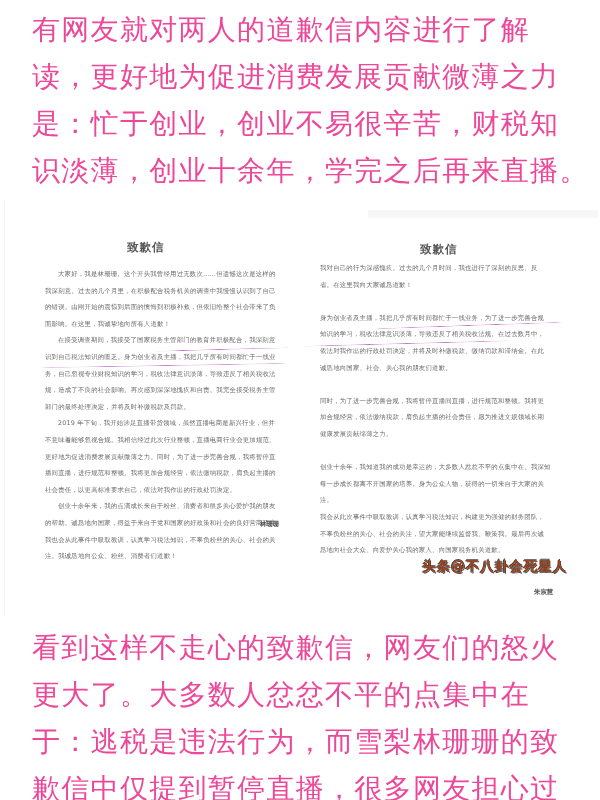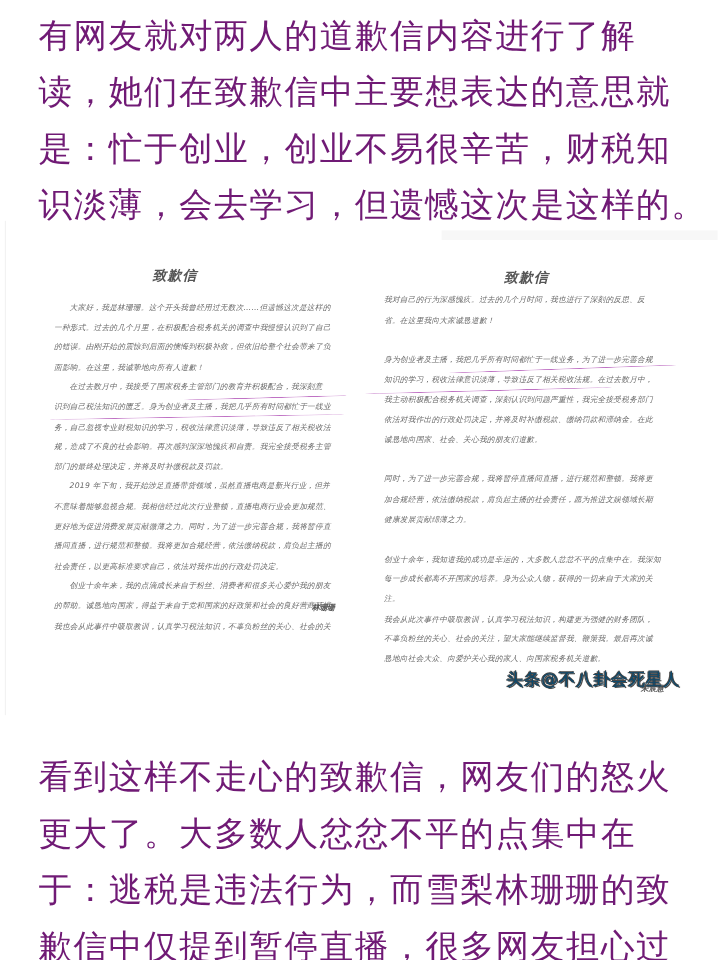--- a/index.html
+++ b/index.html
@@ -15,35 +15,34 @@
       font-family: "DejaVu Sans", sans-serif;
       color: #222222;
     }
     .para {
       position: absolute;
       left: 32px;
       width: 548px;
       font-size: 28px;
       line-height: 47px;
       letter-spacing: 1.3px;
-      color: #701a75;
+      color: #ec4899;
       margin: 0;
     }
     .para .line { display: block; white-space: nowrap; }
     #para-top { top: 6px; }
     #para-bottom { top: 624px; }
 
     .figure {
       position: absolute;
       left: 0;
-      top: 184px;
+      top: 202px;
       width: 600px;
       height: 412px;
       background: #ffffff;
-      font-style: italic;
     }
     .letter {
       position: absolute;
       top: 0;
       height: 412px;
       background: #ffffff;
     }
     .letter-left { left: 4px; width: 290px; border-left: 1px solid #f2f2f2; }
     .letter-right { left: 304px; width: 294px; }
     .letter-right::before {
@@ -88,73 +87,73 @@
       height: 0;
       border-top: 1.4px solid #b963be;
       border-radius: 50%;
       opacity: 0.9;
     }
     .watermark {
       position: absolute;
       left: 422px;
       top: 558px;
       font-size: 14px;
-      color: #0c4a6e;
+      color: #c2410c;
       letter-spacing: 0.5px;
       text-shadow: 0 0 1px #3a3a3a, 1px 1px 0 #4a4a4a, -1px 0 0 #4a4a4a, 0 -1px 0 #4a4a4a;
       white-space: nowrap;
     }
   </style>
 </head>
 <body>
 
 <p class="para" id="para-top">
   <span class="line">有网友就对两人的道歉信内容进行了解</span>
-  <span class="line">读，她们在致歉信中主要想表达的意思就</span>
+  <span class="line">读，更好地为促进消费发展贡献微薄之力</span>
   <span class="line">是：忙于创业，创业不易很辛苦，财税知</span>
-  <span class="line">识淡薄，会去学习，但遗憾这次是这样的。</span>
+  <span class="line">识淡薄，创业十余年，学完之后再来直播。</span>
 </p>
 
 <div class="figure">
 
   <div class="letter letter-left">
     <div class="l-title">致歉信</div>
     <div class="l-body">
       <span class="l-line indent">大家好，我是林珊珊。这个开头我曾经用过无数次……但遗憾这次是这样的</span>
-      <span class="l-line">一种形式。过去的几个月里，在积极配合税务机关的调查中我慢慢认识到了自己</span>
+      <span class="l-line">我深刻意。过去的几个月里，在积极配合税务机关的调查中我慢慢认识到了自己</span>
       <span class="l-line">的错误。由刚开始的震惊到后面的懊悔到积极补救，但依旧给整个社会带来了负</span>
       <span class="l-line">面影响。在这里，我诚挚地向所有人道歉！</span>
-      <span class="l-line indent">在过去数月中，我接受了国家税务主管部门的教育并积极配合，我深刻意</span>
+      <span class="l-line indent">在接受调查期间，我接受了国家税务主管部门的教育并积极配合，我深刻意</span>
       <span class="l-line">识到自己税法知识的匮乏。身为创业者及主播，我把几乎所有时间都忙于一线业</span>
       <span class="l-line">务，自己忽视专业财税知识的学习，税收法律意识淡薄，导致违反了相关税收法</span>
       <span class="l-line">规，造成了不良的社会影响。再次感到深深地愧疚和自责。我完全接受税务主管</span>
       <span class="l-line">部门的最终处理决定，并将及时补缴税款及罚款。</span>
       <span class="l-line indent">2019 年下旬，我开始涉足直播带货领域，虽然直播电商是新兴行业，但并</span>
       <span class="l-line">不意味着能够忽视合规。我相信经过此次行业整顿，直播电商行业会更加规范、</span>
       <span class="l-line">更好地为促进消费发展贡献微薄之力。同时，为了进一步完善合规，我将暂停直</span>
       <span class="l-line">播间直播，进行规范和整顿。我将更加合规经营，依法缴纳税款，肩负起主播的</span>
       <span class="l-line">社会责任，以更高标准要求自己，依法对我作出的行政处罚决定。</span>
       <span class="l-line indent">创业十余年来，我的点滴成长来自于粉丝、消费者和很多关心爱护我的朋友</span>
       <span class="l-line">的帮助。诚恳地向国家，得益于来自于党和国家的好政策和社会的良好营商环境。</span>
       <span class="l-line">我也会从此事件中吸取教训，认真学习税法知识，不辜负粉丝的关心、社会的关</span>
+      <span class="l-line">注。我诚恳地向公众、粉丝、消费者们道歉！</span>
     </div>
     <div class="l-sign">林珊珊</div>
     <div class="underline-stroke" style="left:148px; top:147px; width:136px; transform:rotate(-1.5deg);"></div>
     <div class="underline-stroke" style="left:36px; top:163px; width:246px; transform:rotate(-1deg);"></div>
   </div>
 
   <div class="letter letter-right">
     <div class="l-title">致歉信</div>
     <div class="l-body">
       <span class="l-line">我对自己的行为深感愧疚。过去的几个月时间，我也进行了深刻的反思、反</span>
       <span class="l-line">省。在这里我向大家诚恳道歉！</span>
       <span class="l-gap"></span>
       <span class="l-line">身为创业者及主播，我把几乎所有时间都忙于一线业务，为了进一步完善合规</span>
       <span class="l-line">知识的学习，税收法律意识淡薄，导致违反了相关税收法规。在过去数月中，</span>
-      <span class="l-line">我主动积极配合税务机关调查，深刻认识到问题严重性，我完全接受税务部门</span>
       <span class="l-line">依法对我作出的行政处罚决定，并将及时补缴税款、缴纳罚款和滞纳金。在此</span>
       <span class="l-line">诚恳地向国家、社会、关心我的朋友们道歉。</span>
       <span class="l-gap"></span>
       <span class="l-line">同时，为了进一步完善合规，我将暂停直播间直播，进行规范和整顿。我将更</span>
       <span class="l-line">加合规经营，依法缴纳税款，肩负起主播的社会责任，愿为推进文娱领域长期</span>
       <span class="l-line">健康发展贡献绵薄之力。</span>
       <span class="l-gap"></span>
       <span class="l-line">创业十余年，我知道我的成功是幸运的，大多数人忿忿不平的点集中在。我深知</span>
       <span class="l-line">每一步成长都离不开国家的培养。身为公众人物，获得的一切来自于大家的关</span>
       <span class="l-line">注。</span>

